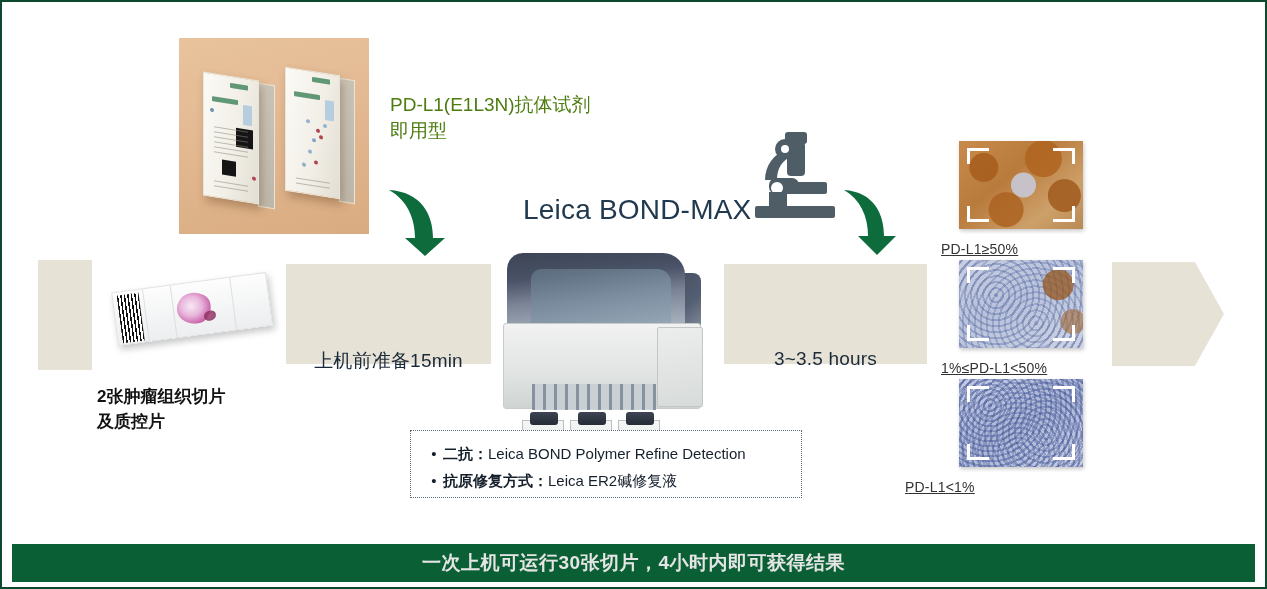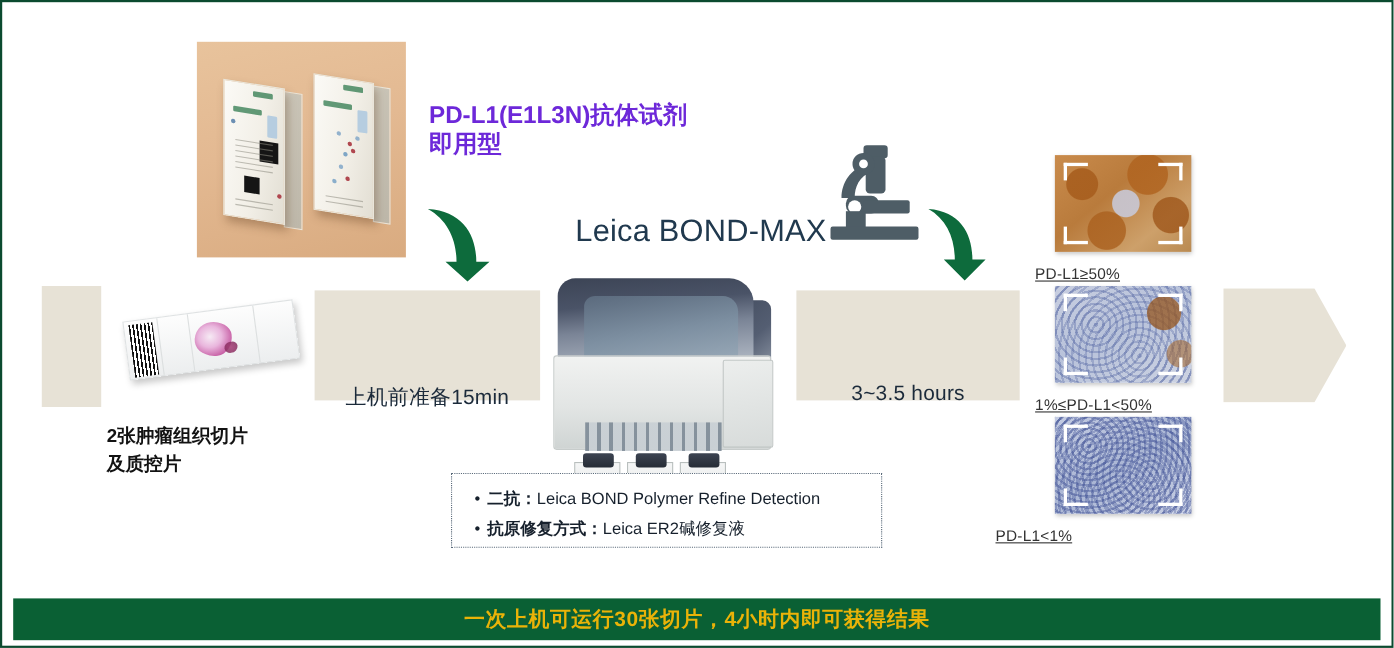--- a/index.html
+++ b/index.html
@@ -33,24 +33,24 @@
     color: #1b2a3a;
     font-size: 19px;
     letter-spacing: .2px;
     margin-top: 44px;
   }
 
   
   .reagent-title {
     position: absolute;
     left: 388px; top: 90px;
-    font-size: 22px;
+    font-size: 19px;
     line-height: 26px;
-    color: #6d28d9;
-    font-weight: 700;
+    color: #4d7c0f;
+    font-weight: 400;
   }
   .machine-title {
     position: absolute;
     left: 521px; top: 192px;
     font-size: 28px;
     color: #20394e;
     font-weight: 400;
     letter-spacing: .2px;
   }
   .slide-caption {
@@ -95,21 +95,21 @@
   .banner {
     position: absolute;
     left: 10px; top: 542px;
     width: 1243px; height: 38px;
     background: #0a6034;
     display: flex;
     align-items: center;
     justify-content: center;
   }
   .banner span {
-    color: #eab308;
+    color: #e5e5e5;
     font-size: 19px;
     font-weight: bold;
     letter-spacing: .5px;
   }
 
   
   .reagent-photo {
     position: absolute;
     left: 177px; top: 36px;
     width: 190px; height: 196px;

